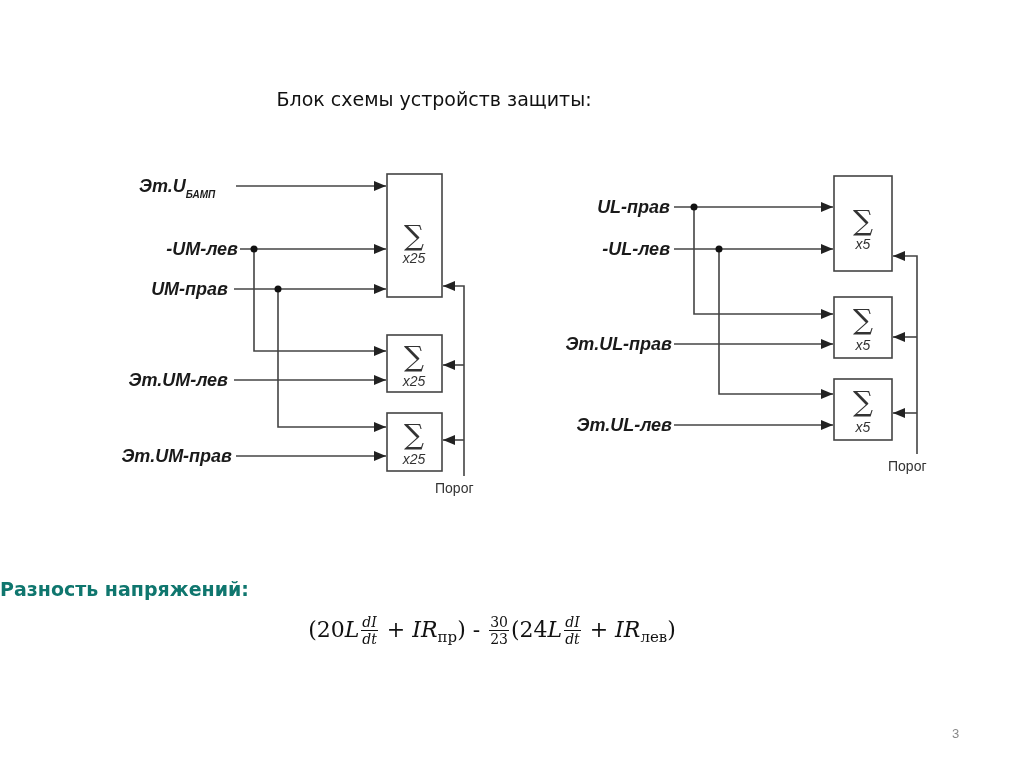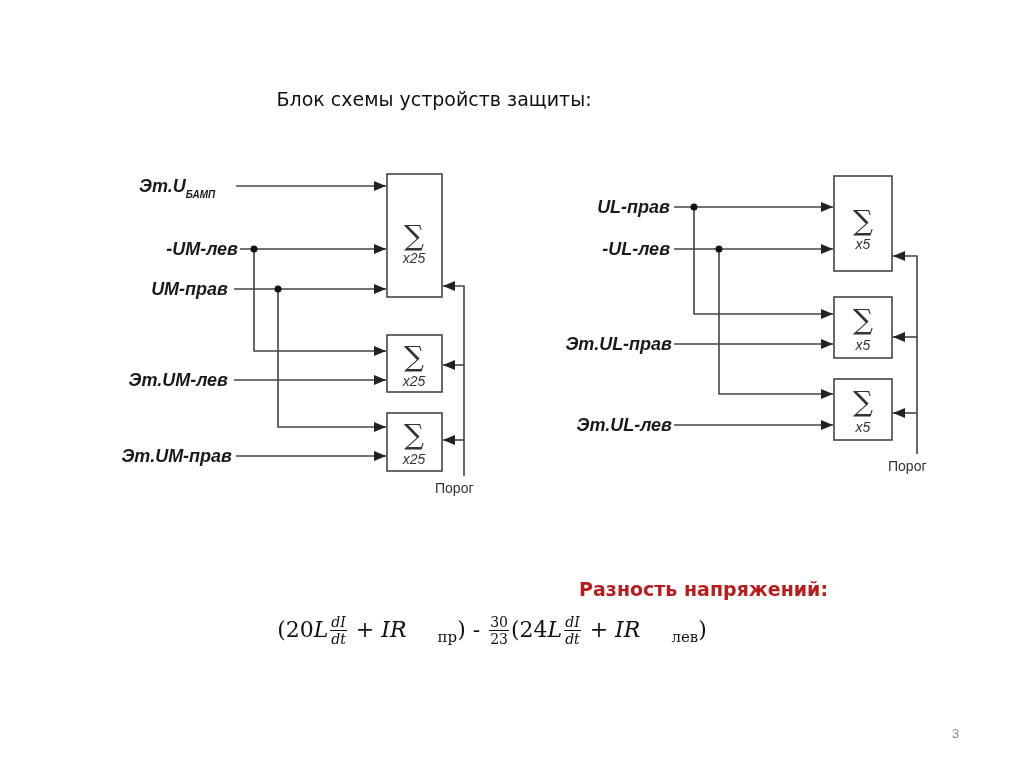--- a/index.html
+++ b/index.html
@@ -10,29 +10,29 @@
   svg.diagram { position: absolute; left: 0; top: 0; }
   .lbl { font-family: "Liberation Sans", sans-serif; font-weight: bold; font-style: italic;
          font-size: 18px; fill: #1a1a1a; }
   .lblsub { font-family: "Liberation Sans", sans-serif; font-weight: bold; font-style: italic;
          font-size: 10px; fill: #1a1a1a; }
   .gain { font-family: "Liberation Sans", sans-serif; font-style: italic; font-size: 14px; fill: #333; }
   .sigma { font-family: "DejaVu Serif", serif; font-size: 28px; fill: #333; }
   .porog { font-family: "Liberation Sans", sans-serif; font-size: 14px; fill: #333; }
   .wire { stroke: #444; stroke-width: 1.6; fill: none; }
   .box { stroke: #444; stroke-width: 1.6; fill: #fff; }
-  .heading2 { position: absolute; left: 0; width: 828px; top: 578px; text-align: right;
-              font-family: "DejaVu Sans", sans-serif; font-weight: bold; font-size: 19px; color: #b91c1c; }
+  .heading2 { position: absolute; left: 0; width: 828px; top: 578px; text-align: left;
+              font-family: "DejaVu Sans", sans-serif; font-weight: bold; font-size: 19px; color: #0f766e; }
   .formula { position: absolute; left: 0; width: 984px; top: 614px; text-align: center;
              font-family: "DejaVu Serif", serif; font-size: 22px; color: #111; }
   .formula .it { font-style: italic; }
   .frac { display: inline-flex; flex-direction: column; vertical-align: middle; text-align: center;
           font-size: 14px; line-height: 16px; margin: 0 2px; }
   .frac .num { border-bottom: 1px solid #111; padding: 0 1px; }
-  .formula sub { font-size: 15px; margin-left: 31px; }
+  .formula sub { font-size: 15px; }
   .pagenum { position: absolute; left: 952px; top: 726px; font-size: 13px; color: #888;
              font-family: "Liberation Sans", sans-serif; }
 </style>
 </head>
 <body>
 
 <div class="title">Блок схемы устройств защиты:</div>
 
 <svg class="diagram" width="1024" height="767">
   <defs>

